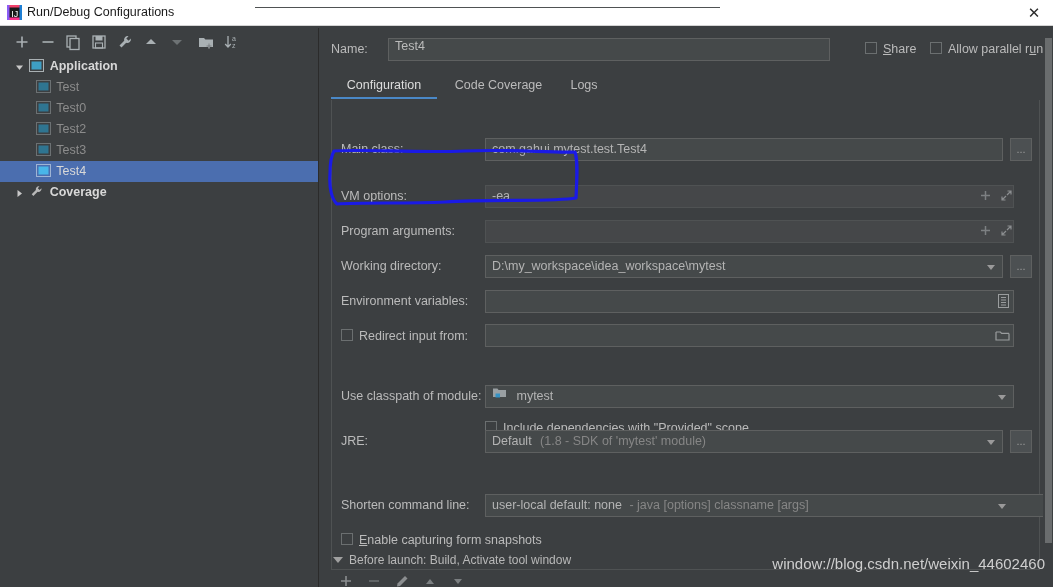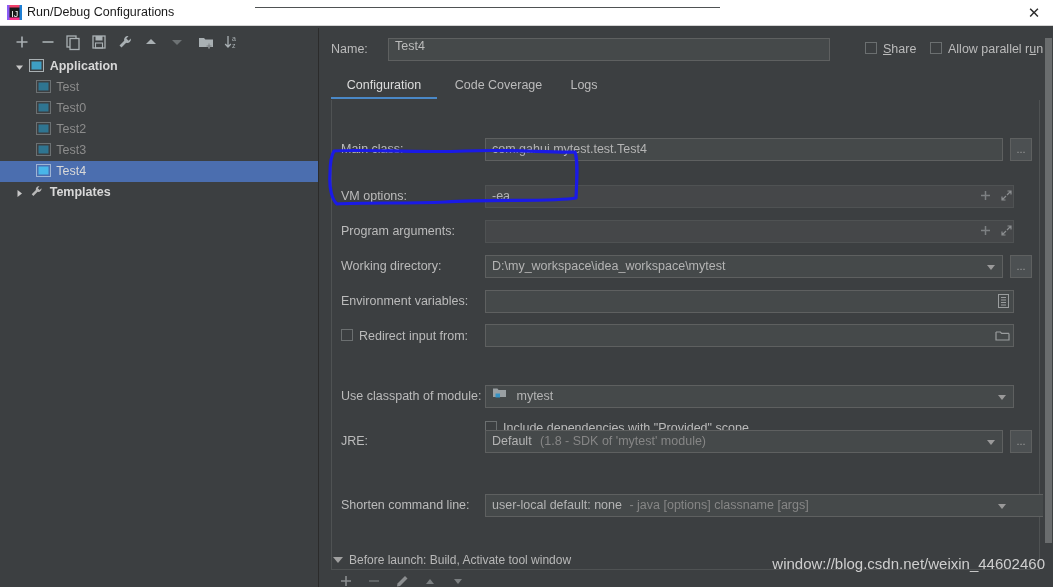--- a/index.html
+++ b/index.html
@@ -398,21 +398,21 @@
       <span class="tw">
         <svg width="9" height="9" viewBox="0 0 9 9">
             <path d="M2.5 1 L7 4.5 L2.5 8 Z" fill="#c8c8c8"></path>
           </svg>
       </span>
       <span class="ticon">
         <svg width="15" height="13" viewBox="0 0 15 13">
           <path d="M10.5 1.3 a3 3 0 0 0 -3.6 3.8 L2.7 9.3 l1.7 1.7 L8.6 6.8 a3 3 0 0 0 3.8 -3.6 L10.6 5 L8.8 3.2 Z" fill="#b8b8b8"></path>
         </svg>
       </span>
-      <span class="tlabel">Templates</span>
+      <span class="tlabel">Coverage</span>
     </div>
   </div>
 </div>
 
 <div id="rightpanel">
 
   <div id="namerow">
     <span id="namelabel">Name:</span>
     <div id="nameinput"><span>Test4</span></div>
 
@@ -539,20 +539,25 @@
       <span class="flabel">Shorten command line:</span>
       <div class="finput" style="left:153px; top:0; width:623px;">
         <span>user-local default: none</span>
         <span class="gray" style="margin-left:4px;">- java [options] classname [args]</span>
       </div>
       <span class="dropbtn" style="left:660px; top:1px;">
           <span class="caret"></span>
         </span>
     </div>
 
+    <div class="frow" style="top:428px; height:20px;">
+      <span class="fctl-cb">
+        <span class="cbox"></span><span class="cbtext"><span class="u">E</span><span>nable capturing form snapshots</span></span>
+      </span>
+    </div>
 
   </div>
 </div>
 
 <div id="beforelaunch">
   <span id="blarrow"></span>
   <span id="bltext">Before launch: Build, Activate tool window</span>
 </div>
 <div id="blline"></div>
 

